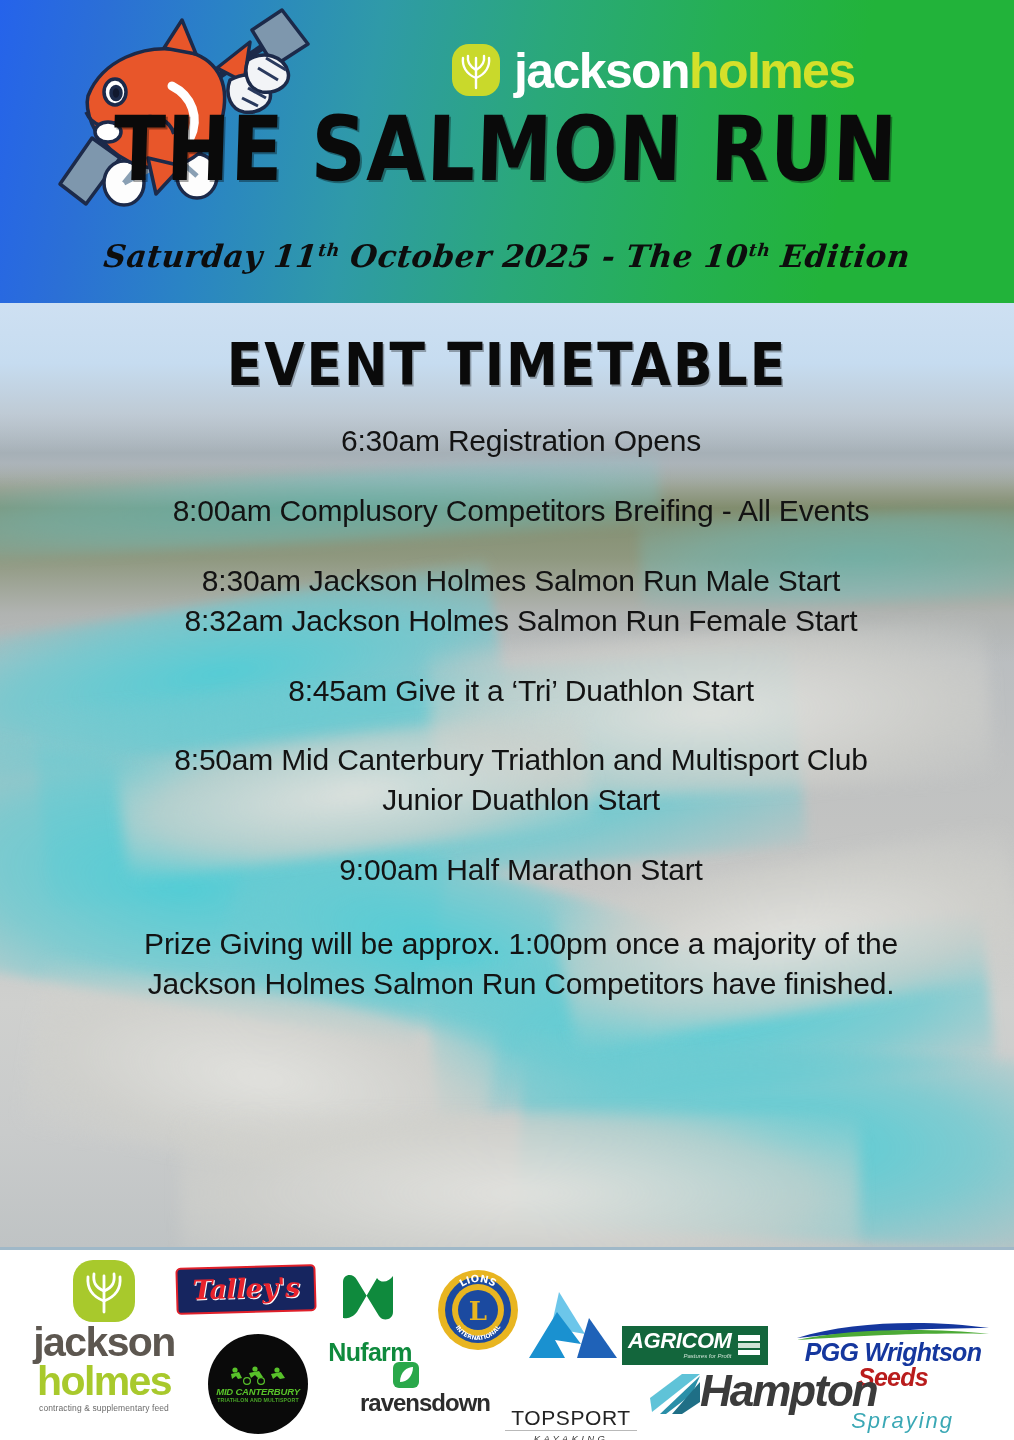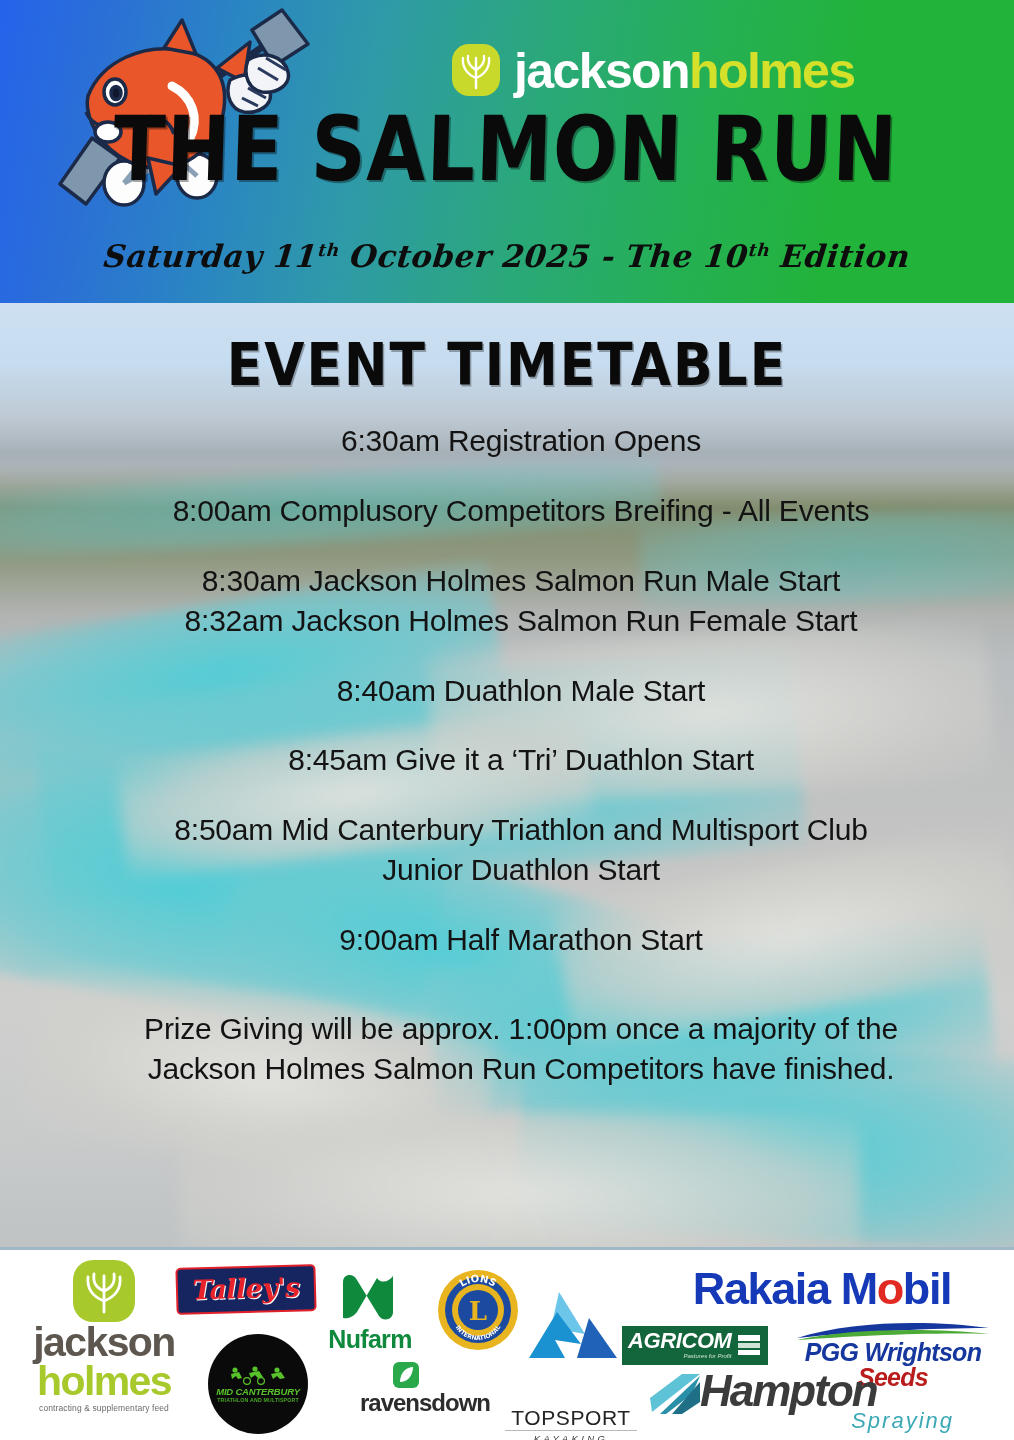--- a/index.html
+++ b/index.html
@@ -204,21 +204,21 @@
   }
   .sched-line {
     font-family: "Liberation Sans", sans-serif;
     font-size: 30px;
     font-weight: 400;
     color: #131313;
     line-height: 1.33;
     letter-spacing: -0.2px;
   }
   .sched-group.closing {
-    margin-top: 49px;
+    margin-top: 34px;
   }
 
   
   .sponsors {
     position: absolute;
     left: 0;
     top: 1247px;
     width: 1014px;
     height: 193px;
     background: #ffffff;
@@ -279,21 +279,21 @@
   .mc-sub {
     font-size: 5.2px; font-weight: 700; color: #4aa828;
     letter-spacing: 0.2px;
   }
 
   
   .sp-nufarm { left: 320px; top: 22px; width: 100px; text-align: center; }
   .nufarm-mark { width: 66px; height: 48px; }
   .nufarm-txt {
     font-size: 25px; font-weight: 700; color: #0f8a3d;
-    letter-spacing: -0.7px; margin-top: 1px;
+    letter-spacing: -0.7px; margin-top: 14px;
   }
 
   
   .sp-rav { left: 322px; top: 112px; width: 168px; text-align: right; }
   .rav-leaf { width: 26px; height: 26px; display: block; margin: 0 auto; }
   .rav-txt {
     font-size: 24px; font-weight: 700; color: #2c2c2c;
     letter-spacing: -1px; margin-top: 1px;
   }
 
@@ -462,21 +462,20 @@
         <div class="sched-group">
           <div class="sched-line">8:00am Complusory Competitors Breifing - All Events</div>
         </div>
 
         <div class="sched-group">
           <div class="sched-line">8:30am Jackson Holmes Salmon Run Male Start</div>
           <div class="sched-line">8:32am Jackson Holmes Salmon Run Female Start</div>
         </div>
 
         <div class="sched-group">
-          <div class="sched-line">8:40am Duathlon Male Start</div>
         </div>
 
         <div class="sched-group">
           <div class="sched-line">8:45am Give it a ‘Tri’ Duathlon Start</div>
         </div>
 
         <div class="sched-group">
           <div class="sched-line">8:50am Mid Canterbury Triathlon and Multisport Club</div>
           <div class="sched-line">Junior Duathlon Start</div>
         </div>
@@ -575,25 +574,20 @@
       <div class="sp sp-top">
         <svg class="top-mark" viewBox="0 0 100 78">
           <path d="M38 4 L64 46 L30 40 Z" fill="#6cc6ea"></path>
           <path d="M8 70 L36 24 L60 56 L34 52 L44 70 Z" fill="#1a91d0"></path>
           <path d="M68 30 L96 70 L56 70 Z" fill="#1f62b8"></path>
         </svg>
         <div class="top-name">TOPSPORT</div>
         <div class="top-sub">KAYAKING</div>
       </div>
 
-      <div class="sp sp-rakaia">
-        <div class="rakaia-txt">
-          <span>Rakaia M</span><span class="rakaia-o">o</span><span>bil</span>
-        </div>
-      </div>
 
       <div class="sp sp-agricom">
         <div class="agricom-box">
           <div>
             <div class="agricom-txt">AGRICOM</div>
             <div class="agricom-tag">Pastures for Profit</div>
           </div>
           <svg class="agricom-icon" viewBox="0 0 26 26">
             <rect x="2" y="3" width="22" height="6" fill="#ffffff"></rect>
             <rect x="2" y="11" width="22" height="5" fill="#cfe3d6"></rect>

